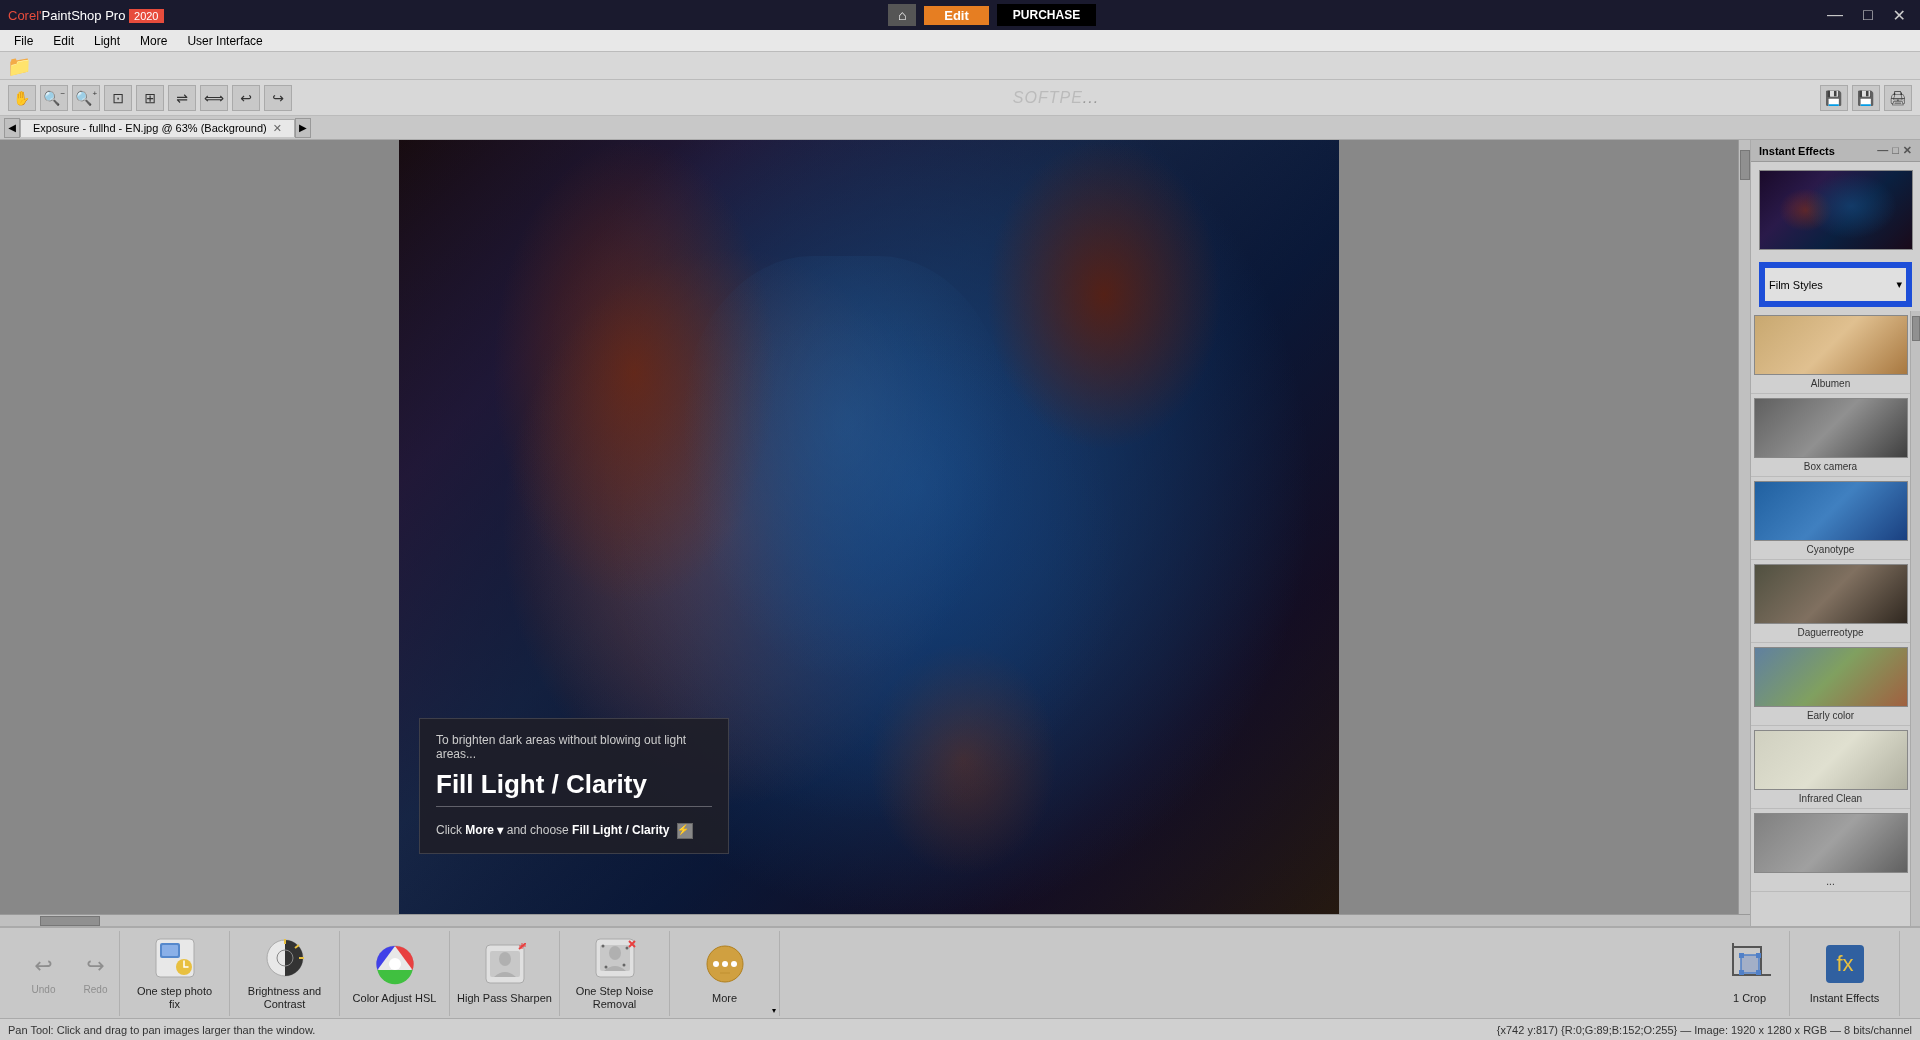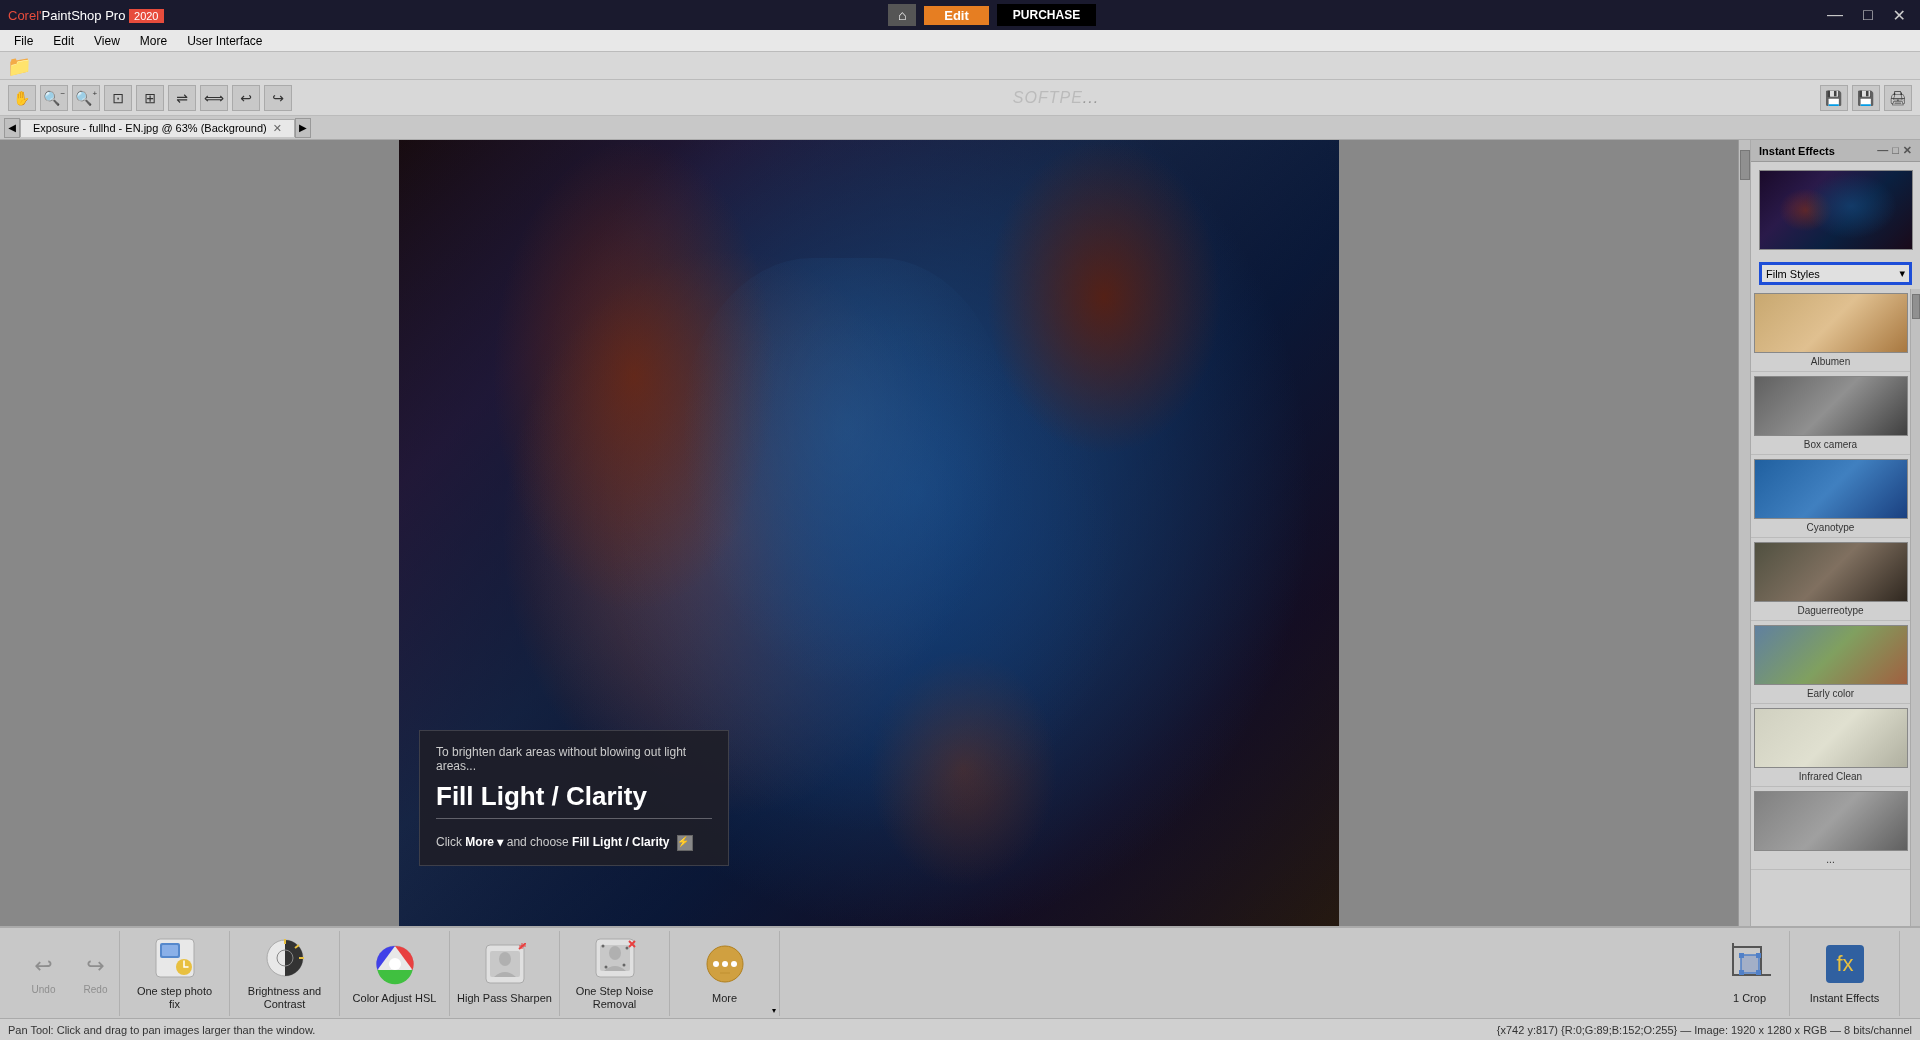--- a/index.html
+++ b/index.html
@@ -125,22 +125,22 @@
       background: linear-gradient(135deg, #1a0a2a 0%, #2a1a4a 30%, #0a2040 60%, #1a0a1a 100%);
       border: 1px solid #888; position: relative; overflow: hidden;
     }
     #preview-thumb-face {
       width: 100%; height: 100%;
       background:
         radial-gradient(ellipse 50% 70% at 60% 45%, rgba(20,70,120,0.7) 0%, transparent 60%),
         radial-gradient(ellipse 35% 55% at 30% 50%, rgba(150,50,15,0.5) 0%, transparent 50%);
     }
     #effects-dropdown {
-      margin: 4px 8px; padding: 2px 4px; font-size: 11px;
-      border: 3px solid #1d4ed8; background: #e0e0e0; cursor: pointer;
+      margin: 4px 8px; padding: 10px 4px; font-size: 11px;
+      border: 6px solid #1d4ed8; background: #e0e0e0; cursor: pointer;
       display: flex; align-items: center; justify-content: space-between;
     }
     #effects-list { flex: 1; overflow-y: auto; }
     .effect-item {
       padding: 4px 8px; display: flex; flex-direction: column; align-items: center;
       cursor: pointer; border-bottom: 1px solid #bbb;
     }
     .effect-thumb {
       width: 154px; height: 60px; margin-bottom: 3px;
       border: 1px solid #888; position: relative; overflow: hidden;
@@ -229,21 +229,21 @@
   <div id="title-bar-right">
     <span>—</span>
     <span>□</span>
     <span>✕</span>
   </div>
 </div>
 
 <div id="menu-bar">
   <span>File</span>
   <span>Edit</span>
-  <span>View</span>
+  <span>Light</span>
   <span>More</span>
   <span>User Interface</span>
 </div>
 
 <div id="file-toolbar">
   <button id="folder-icon-btn">📁</button>
 </div>
 
 <div id="toolbar">
   <div class="toolbar-btn" title="Pan">✋</div>
@@ -268,21 +268,21 @@
   <div id="tab-prev">◀</div>
   <div id="active-tab">
     <span>Exposure - fullhd - EN.jpg  @  63% (Background)</span>
     <span id="active-tab-close">✕</span>
   </div>
   <div id="tab-next">▶</div>
 </div>
 
 <div id="main-content" style="height:calc(1040px - 30px - 22px - 28px - 36px - 24px - 92px - 22px); display:flex; width:100%;">
 
-  <div id="canvas-with-scroll" style="flex:1;display:flex;flex-direction:row;overflow:hidden;background:#888;">
+  <div id="canvas-with-scroll" style="flex:1;display:flex;flex-direction:column;overflow:hidden;background:#888;">
     <div id="canvas-row" style="flex:1;display:flex;overflow:hidden;">
       <div id="canvas-wrapper" style="flex:1;position:relative;overflow:hidden;background:#888;">
 
         <div id="canvas-image" style="width:940px;height:100%;position:relative;margin:0 auto;">
           <div class="portrait-bg"></div>
 
           <div style="position:absolute;top:0;left:0;width:100%;height:100%;
             background: radial-gradient(ellipse 30% 60% at 25% 30%, rgba(120,40,10,0.7) 0%, transparent 50%),
                         radial-gradient(ellipse 25% 40% at 75% 20%, rgba(100,30,8,0.8) 0%, transparent 50%),
                         radial-gradient(ellipse 45% 55% at 50% 55%, rgba(15,60,120,0.6) 0%, transparent 60%),

